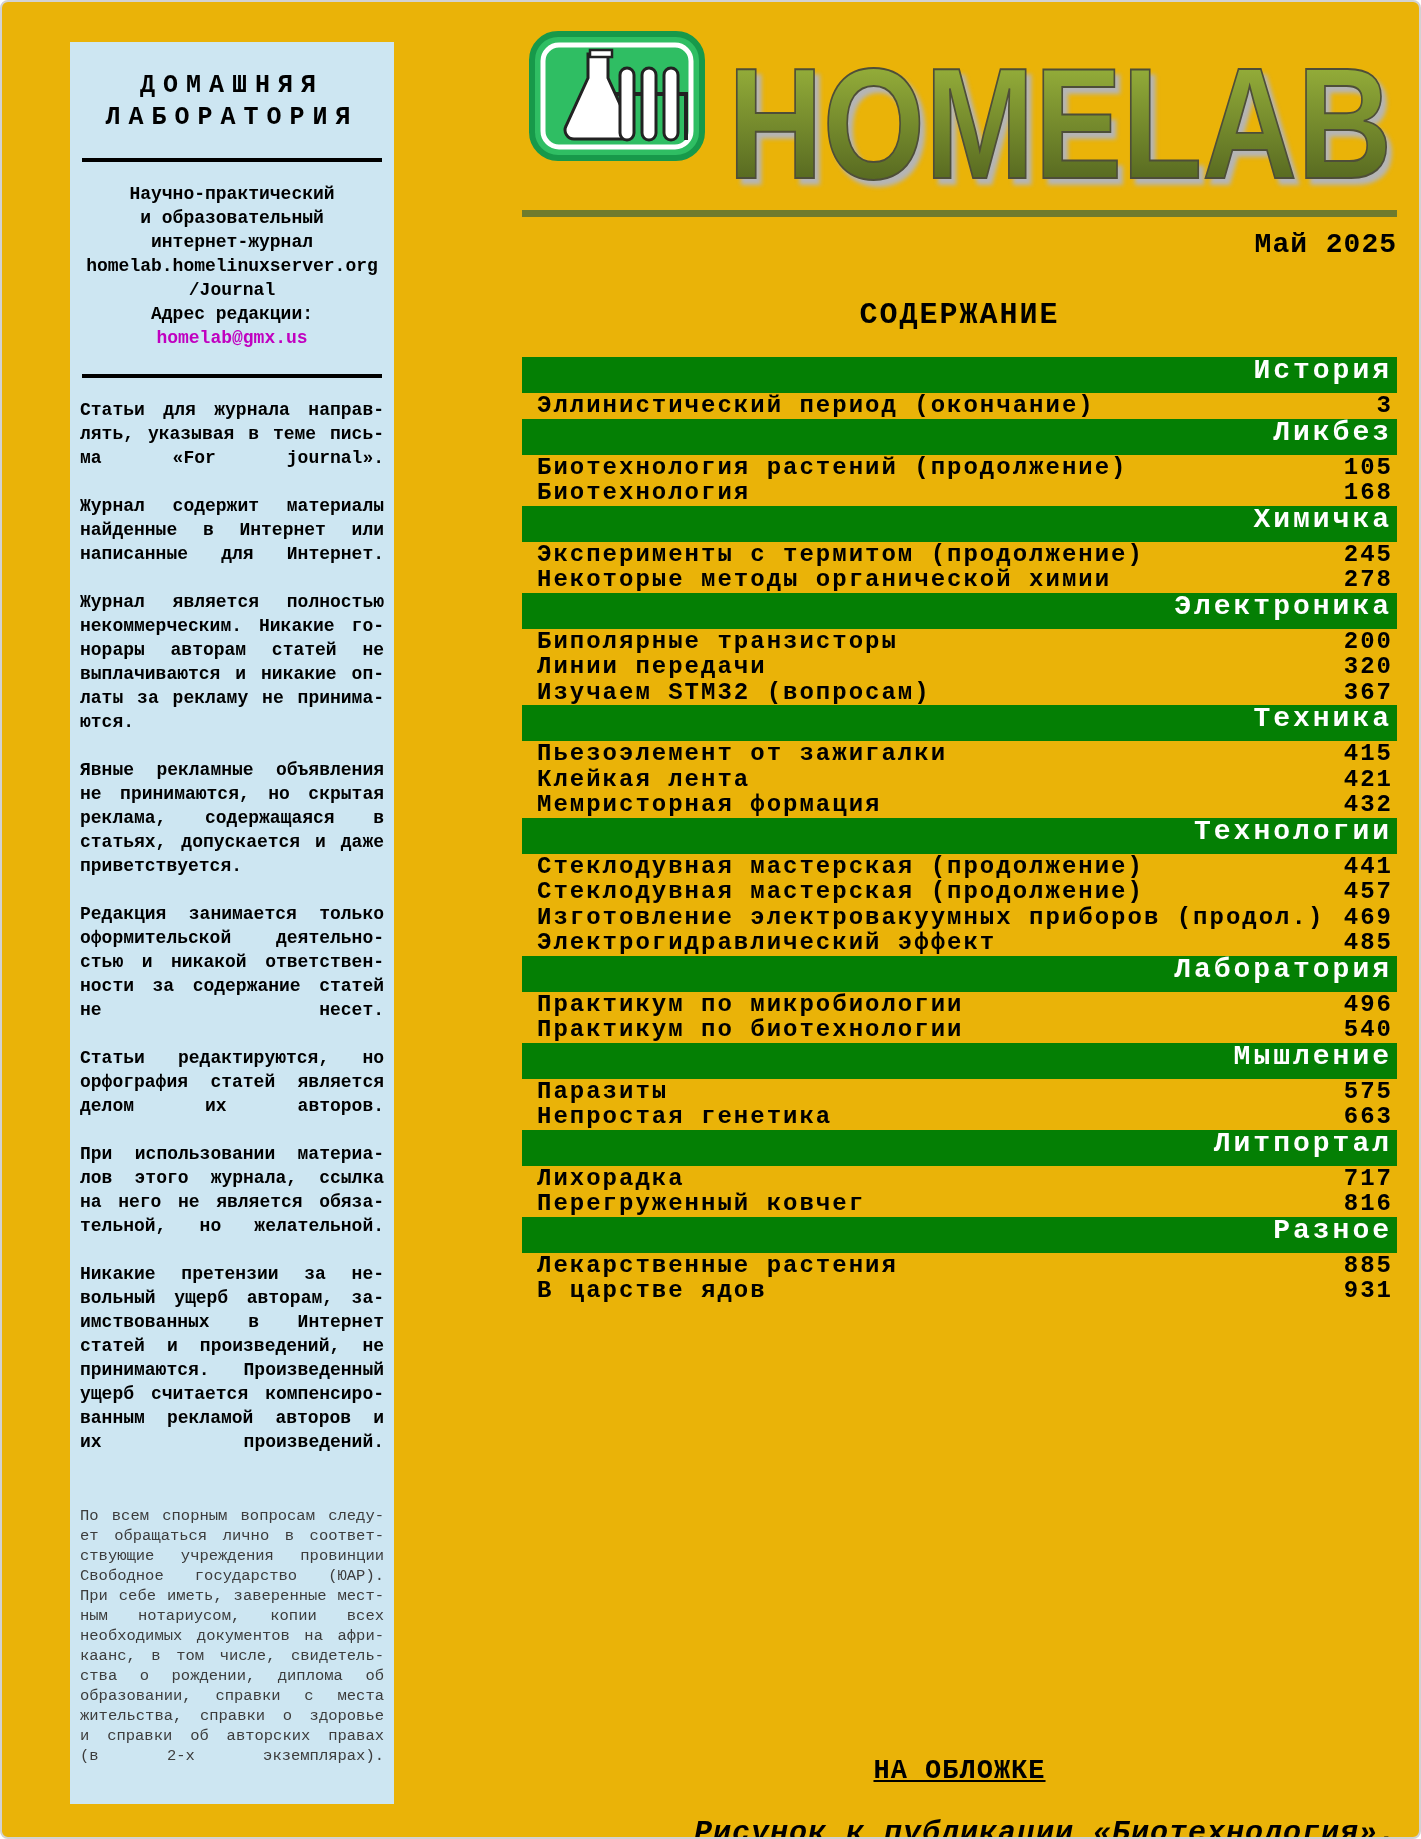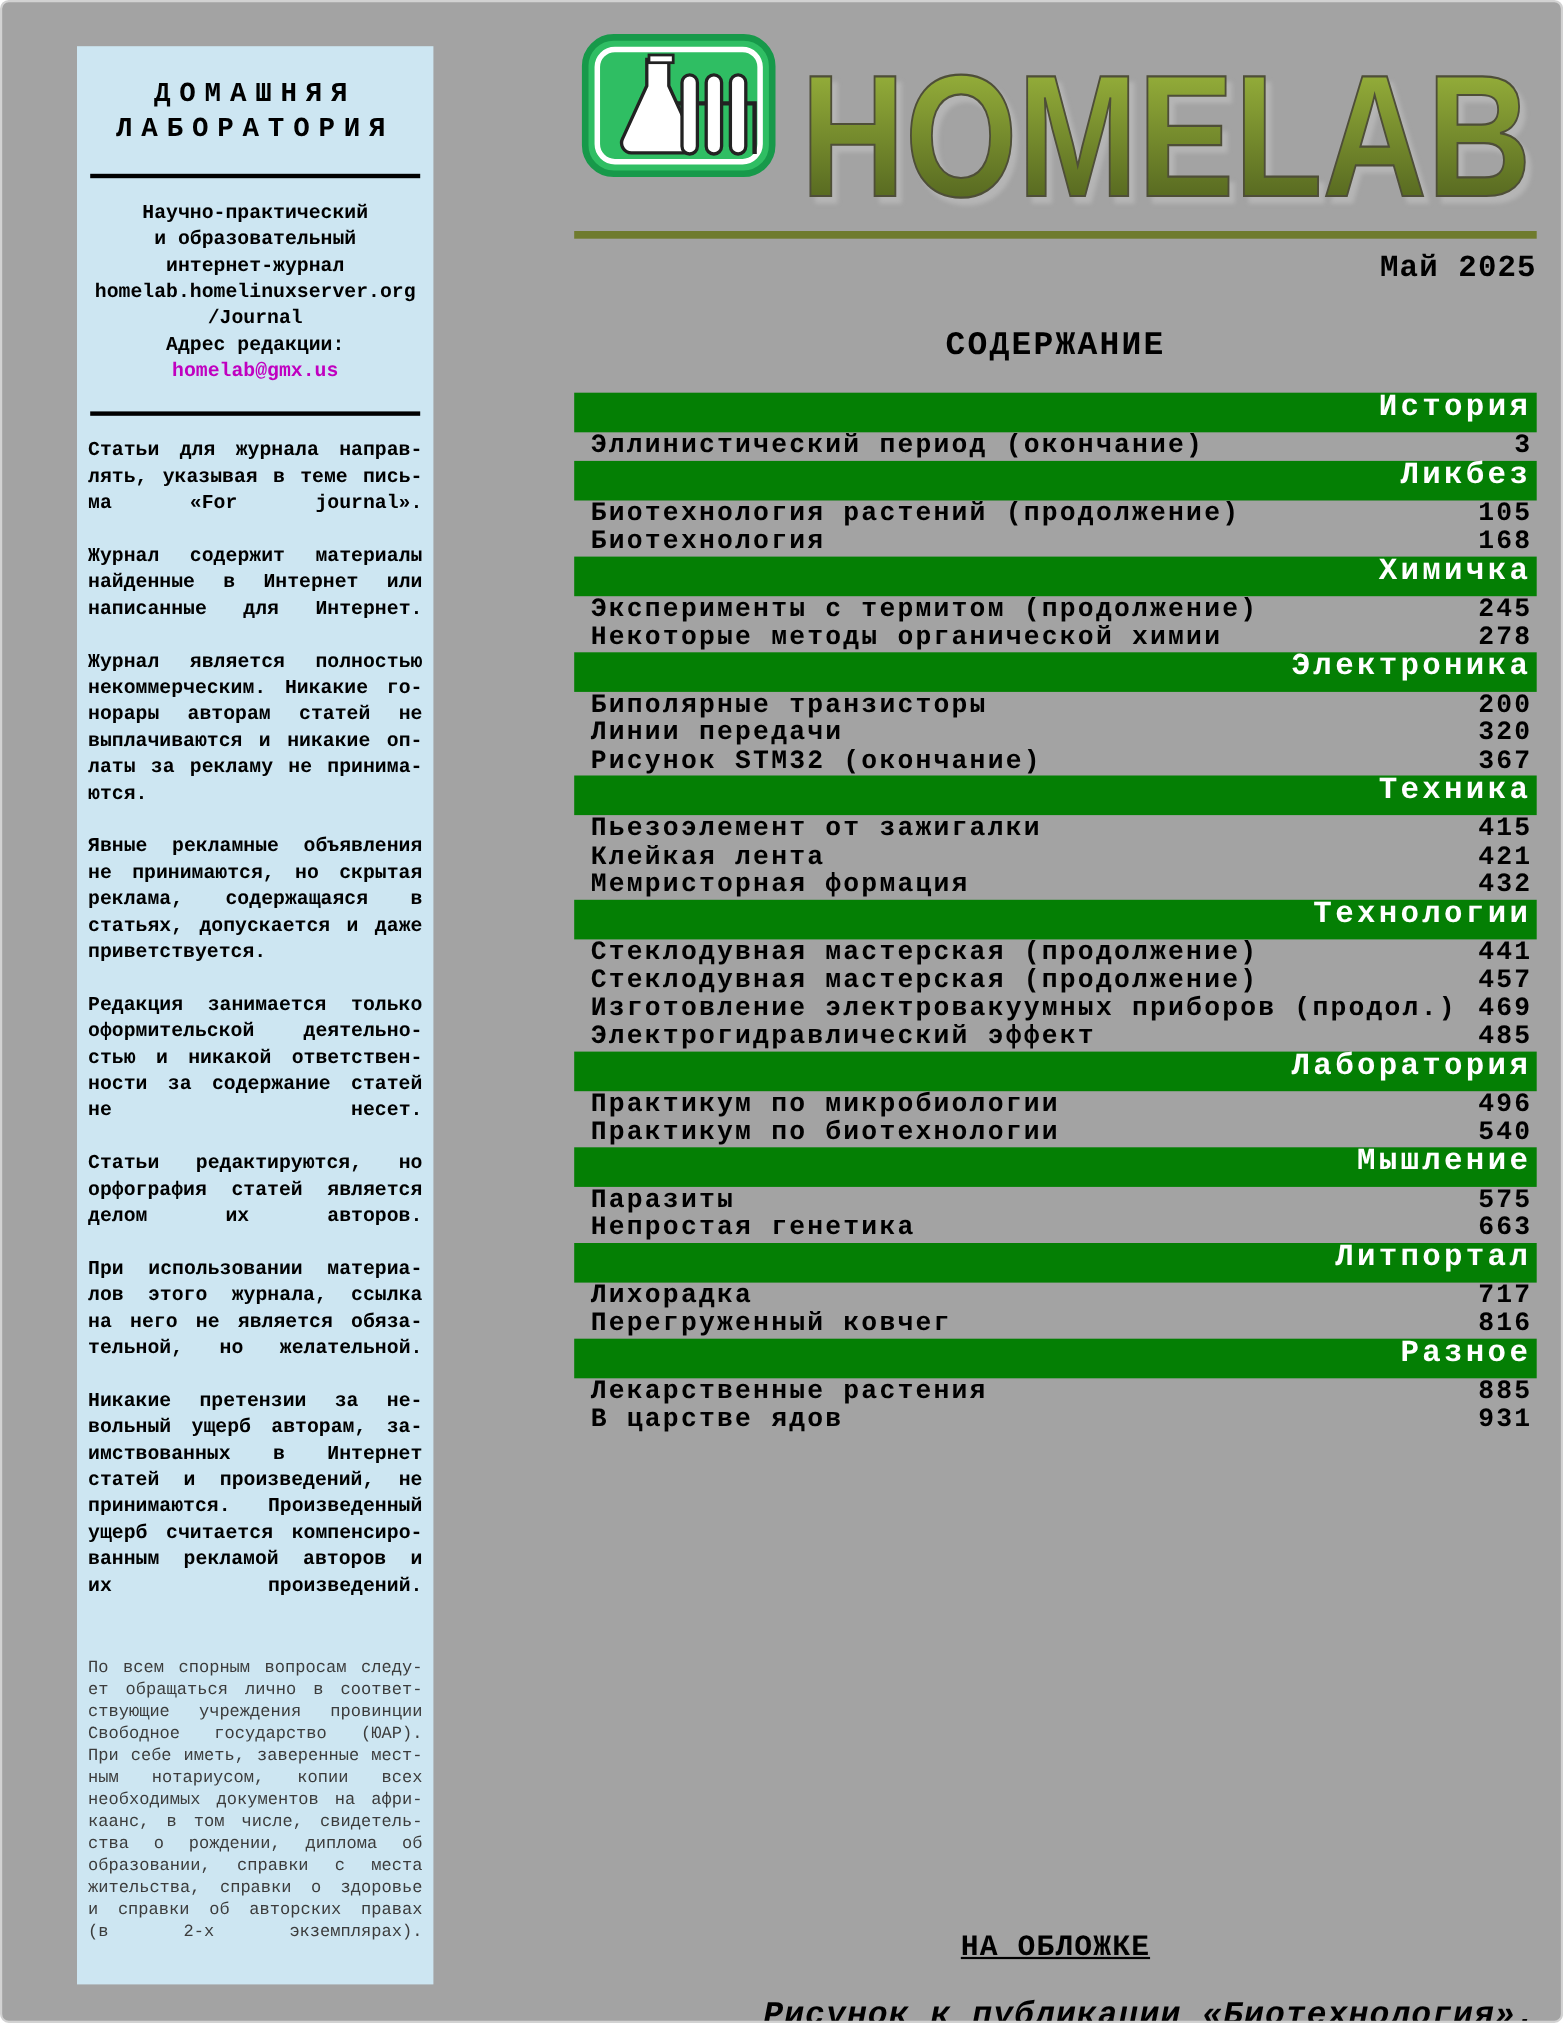--- a/index.html
+++ b/index.html
@@ -1,18 +1,18 @@
 <!DOCTYPE html>
 <html style="--sidebar-bg: #cde6f2; --section-bar-green: #047f04; --bar-text: #ffffff; --email-link: #c000c0; --olive-rule: #6f7b2d; --logo-gradient-top: #a4bf40; --logo-gradient-bottom: #47571a; --icon-green: #2fbe63;"><head>
 <meta charset="utf-8">
 <style>
   html,body { margin:0; padding:0; background:#fff; }
   .page {
     position:relative; width:1421px; height:1839px; box-sizing:border-box;
-    background:#a3a3a3; border:2px solid #d2d2d2; border-radius:8px; overflow:hidden;
+    background:#eab308; border:2px solid #d2d2d2; border-radius:8px; overflow:hidden;
     font-family:"Liberation Mono","DejaVu Sans Mono",monospace; color:#000;
   }
 
   
   .sidebar {
     position:absolute; left:68px; top:40px; width:324px; height:1762px;
     background:var(--sidebar-bg,#cde6f2); box-sizing:border-box; padding:28px 10px 20px 10px;
   }
   .sb-title {
     text-align:center; font-weight:bold; font-size:25px; line-height:32px;
@@ -189,21 +189,21 @@
         <div class="toc-bar">Электроника</div>
         <div class="toc-row">
           <span class="toc-title">Биполярные транзисторы</span>
           <span class="toc-page">200</span>
         </div>
         <div class="toc-row">
           <span class="toc-title">Линии передачи</span>
           <span class="toc-page">320</span>
         </div>
         <div class="toc-row">
-          <span class="toc-title">Рисунок STM32 (окончание)</span>
+          <span class="toc-title">Изучаем STM32 (вопросам)</span>
           <span class="toc-page">367</span>
         </div>
         <div class="toc-bar">Техника</div>
         <div class="toc-row">
           <span class="toc-title">Пьезоэлемент от зажигалки</span>
           <span class="toc-page">415</span>
         </div>
         <div class="toc-row">
           <span class="toc-title">Клейкая лента</span>
           <span class="toc-page">421</span>

